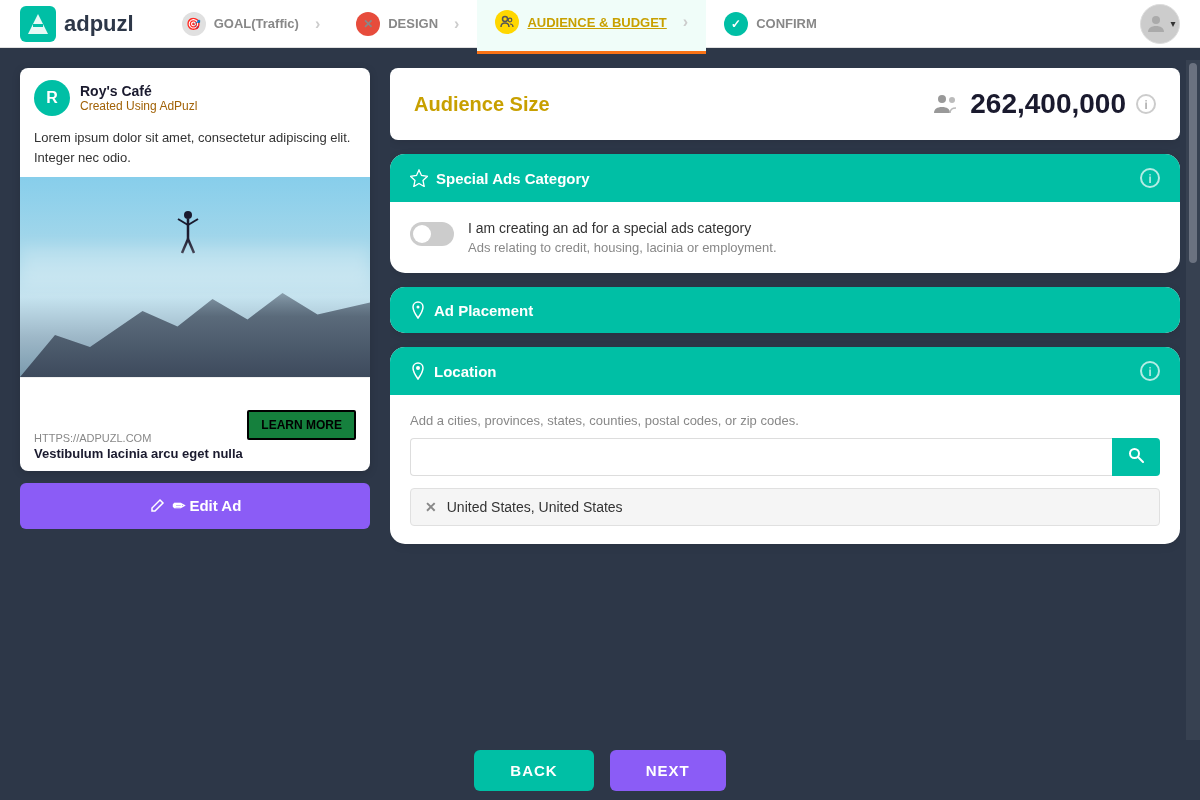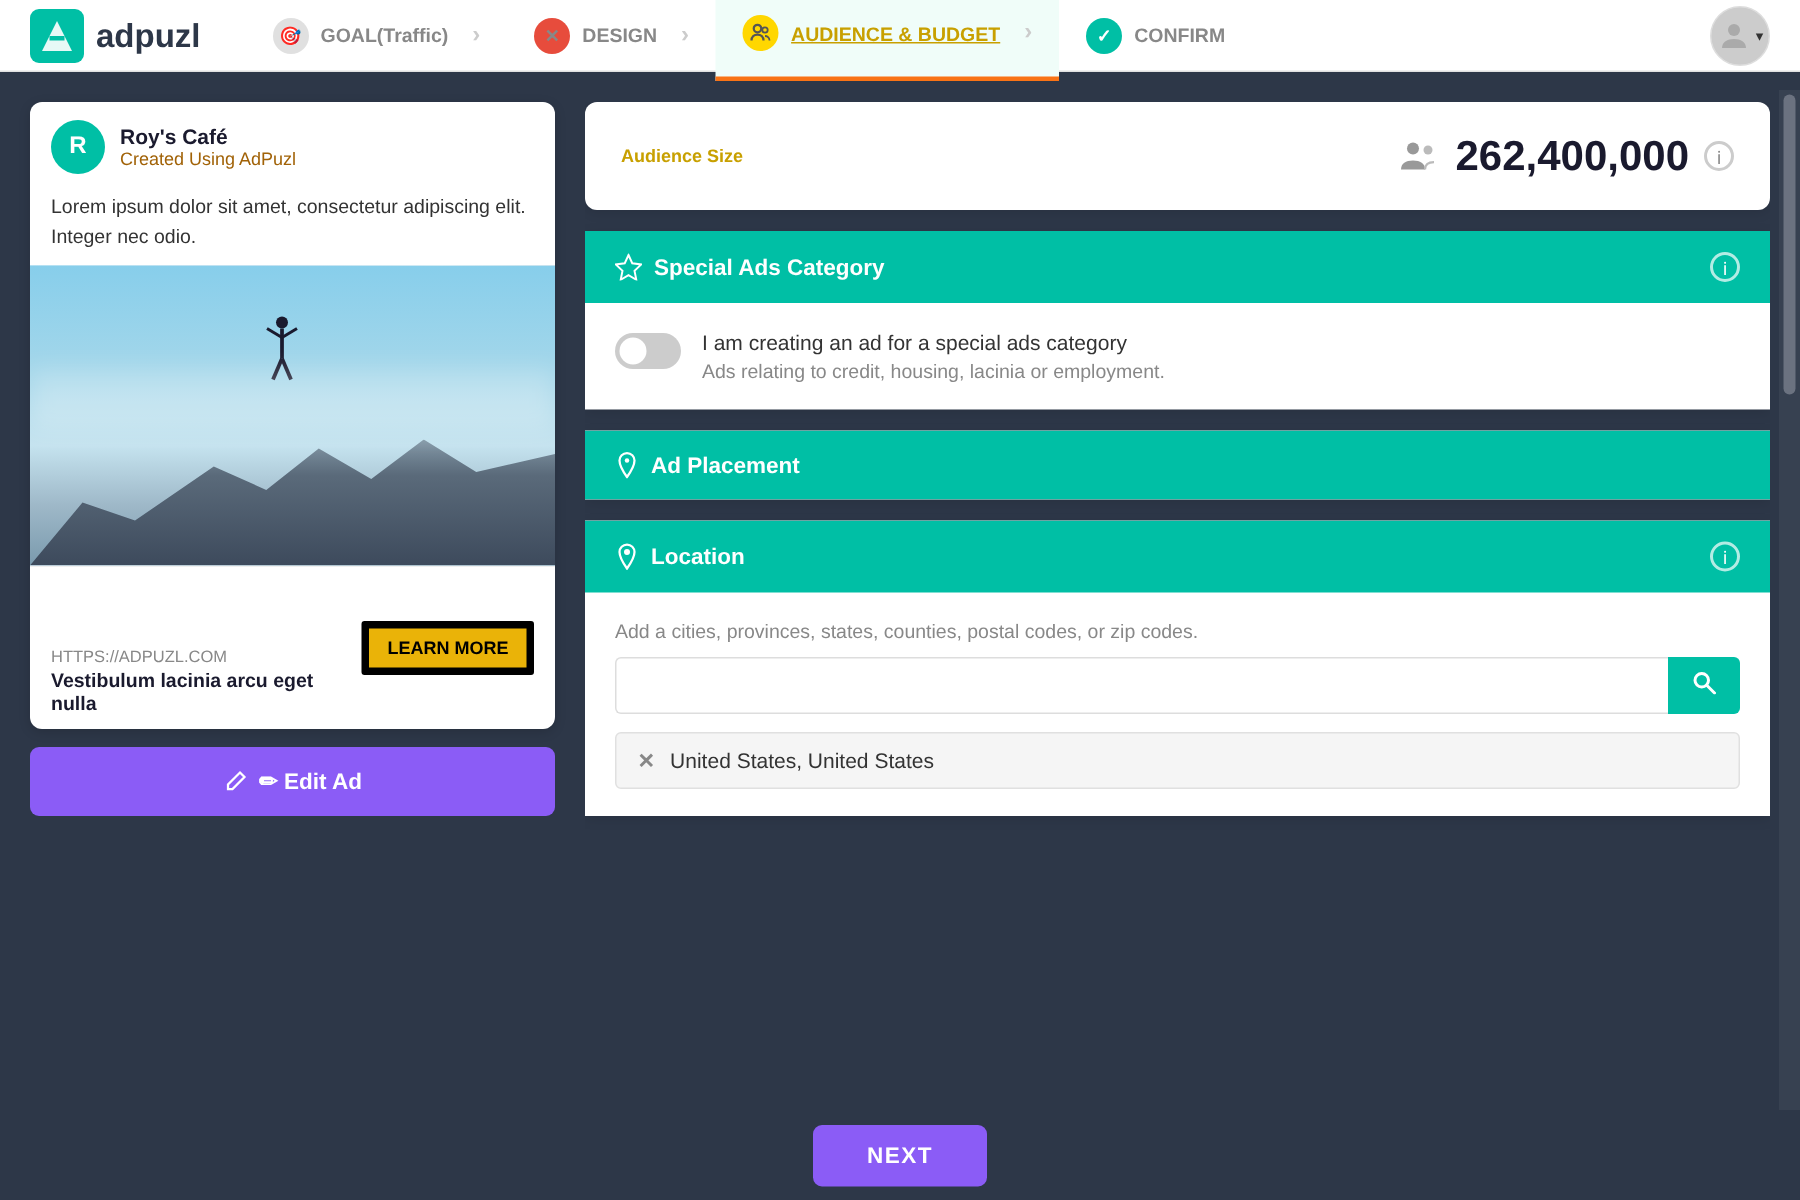--- a/index.html
+++ b/index.html
@@ -167,22 +167,22 @@
       color: #888;
       text-transform: uppercase;
     }
     .ad-headline {
       font-size: 13px;
       font-weight: 700;
       color: #1a1a2e;
       flex: 1;
     }
     .learn-more-btn {
-      border: 5px solid #000000;
-      background: #eab308;
+      border: 2px solid #000000;
+      background: #15803d;
       padding: 6px 12px;
       font-size: 12px;
       font-weight: 600;
       cursor: pointer;
       border-radius: 2px;
     }
     .ad-footer-col {
       display: flex;
       flex-direction: column;
       gap: 2px;
@@ -242,21 +242,21 @@
     .audience-size-card {
       background: white;
       border-radius: 8px;
       padding: 20px 24px;
       display: flex;
       align-items: center;
       justify-content: space-between;
       box-shadow: 0 2px 8px rgba(0,0,0,0.1);
     }
     .audience-label {
-      font-size: 12px;
+      font-size: 20px;
       font-weight: 700;
       color: #c8a000;
     }
     .audience-count-area {
       display: flex;
       align-items: center;
       gap: 10px;
     }
     .audience-count {
       font-size: 28px;
@@ -272,21 +272,21 @@
       align-items: center;
       justify-content: center;
       font-size: 12px;
       color: #888;
       cursor: pointer;
     }
 
     
     .section-card {
       background: white;
-      border-radius: 0;
+      border-radius: 15px;
       overflow: hidden;
       box-shadow: 0 2px 8px rgba(0,0,0,0.1);
     }
     .section-header {
       background: #00bfa5;
       padding: 14px 20px;
       display: flex;
       align-items: center;
       justify-content: space-between;
     }
@@ -656,18 +656,19 @@
           <span class="location-remove">✕</span>
           <span>United States, United States</span>
         </div>
       </div>
     </div>
 
   </div>
 </div>
 
 <div class="bottom-bar">
+  <button class="back-btn">BACK</button>
   <button class="next-btn">NEXT</button>
 </div>
 
 <div class="page-scrollbar">
   <div class="page-scrollbar-thumb"></div>
 </div>
 
 </body></html>

